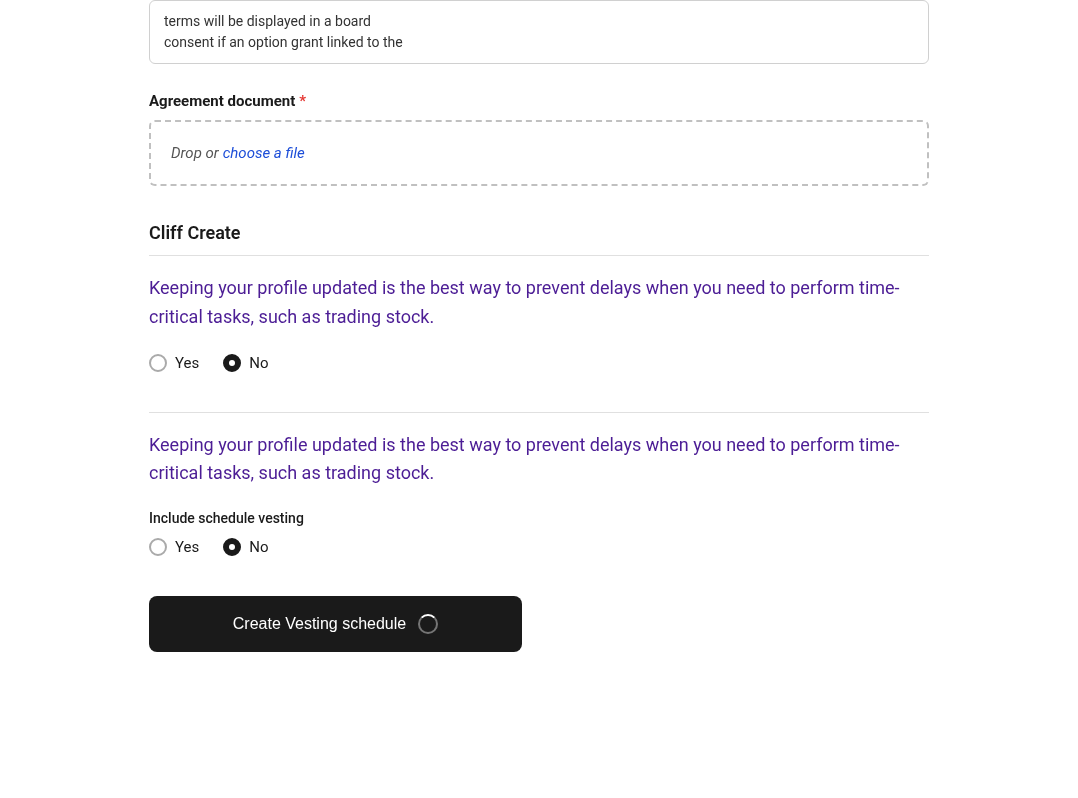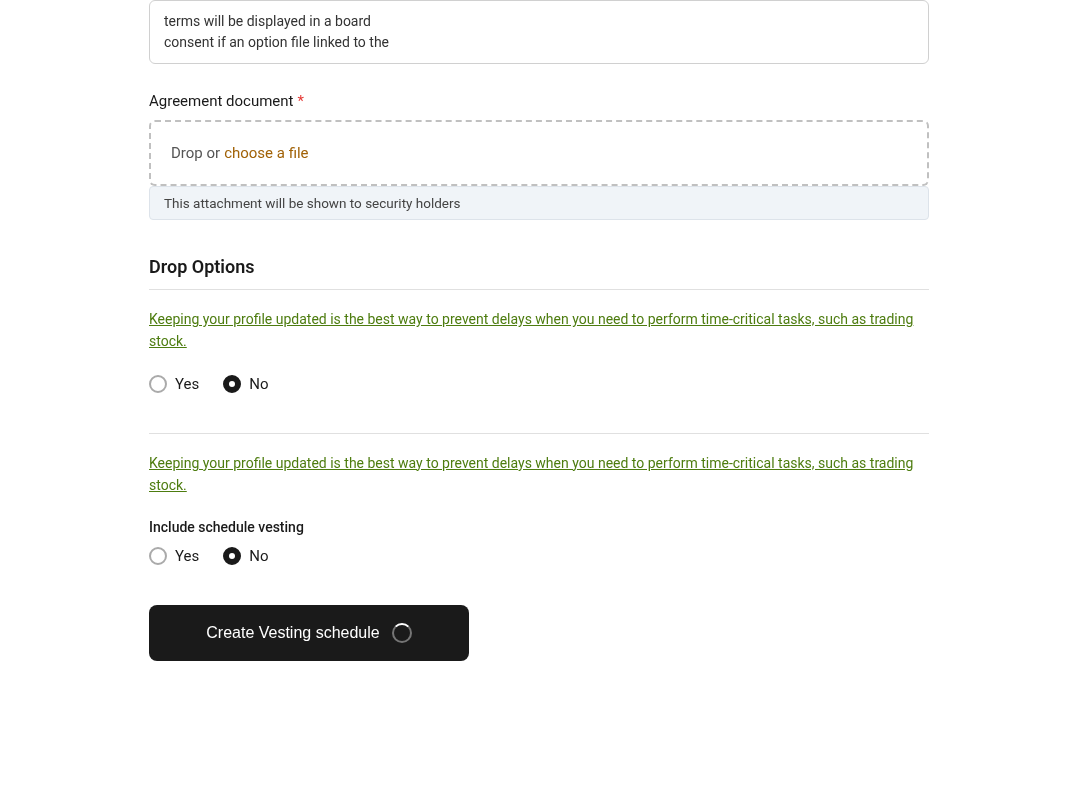--- a/index.html
+++ b/index.html
@@ -44,21 +44,21 @@
       background: #fff;
     }
 
     
     .section {
       margin-bottom: 36px;
     }
 
     .field-label {
       font-size: 15px;
-      font-weight: 400;
+      font-weight: 700;
       color: #1a1a1a;
       margin-bottom: 10px;
       display: flex;
       align-items: center;
       gap: 4px;
     }
 
     .required-star {
       color: #e53935;
       font-size: 15px;
@@ -68,24 +68,25 @@
       border: 2px dashed #c0c0c0;
       border-radius: 6px;
       padding: 22px 20px;
       background: #fff;
       cursor: pointer;
       display: flex;
       align-items: center;
       color: #555;
       font-size: 15px;
       margin-bottom: 0;
+      font-style: italic;
     }
 
     .file-drop-zone .choose-link {
-      color: #a16207;
+      color: #1d4ed8;
       text-decoration: none;
       cursor: pointer;
       margin-left: 4px;
     }
 
     .attachment-note {
       background: #f0f4f8;
       border: 1px solid #dde3ea;
       border-radius: 4px;
       padding: 8px 14px;
@@ -107,25 +108,24 @@
     }
 
     .options-title {
       font-size: 18px;
       font-weight: 600;
       color: #1a1a1a;
       margin-bottom: 12px;
     }
 
     .options-description {
-      font-size: 14px;
-      color: #4d7c0f;
+      font-size: 18px;
+      color: #4c1d95;
       line-height: 1.6;
       margin-bottom: 22px;
-      text-decoration: underline;
     }
 
     .radio-group-label {
       font-size: 14px;
       font-weight: 500;
       color: #1a1a1a;
       margin-bottom: 12px;
     }
 
     .radio-group {
@@ -180,62 +180,59 @@
       justify-content: center;
       gap: 12px;
       background: #1a1a1a;
       color: #ffffff;
       border: none;
       border-radius: 8px;
       padding: 18px 40px;
       font-size: 16px;
       font-weight: 500;
       cursor: pointer;
-      width: 320px;
+      width: 373px;
       margin: 20px 0 0 0;
     }
 
     .spinner-icon {
       width: 20px;
       height: 20px;
       border-radius: 50%;
       border: 2px solid rgba(255,255,255,0.4);
       border-top-color: #fff;
       flex-shrink: 0;
     }
   </style>
 </head>
 <body>
 
 <div class="page-container">
   <div class="content-area">
 
     <div class="top-partial-text">
       <span>terms will be displayed in a board</span><br>
-      <span>consent if an option file linked to the</span>
+      <span>consent if an option grant linked to the</span>
     </div>
 
     <div class="section">
       <div class="field-label">
         <span>Agreement document</span>
         <span class="required-star">*</span>
       </div>
 
       <div class="file-drop-zone">
         <span>Drop or </span>
         <a class="choose-link">choose a file</a>
       </div>
 
-      <div class="attachment-note">
-        <span>This attachment will be shown to security holders</span>
-      </div>
     </div>
 
     <div class="options-section">
-      <h2 class="options-title">Drop Options</h2>
+      <h2 class="options-title">Cliff Create</h2>
       <hr class="divider">
       <p class="options-description">Keeping your profile updated is the best way to prevent delays when you need to perform time-critical tasks, such as trading stock.</p>
 
 
       <div class="radio-group">
         <label class="radio-option">
           <input type="radio" class="radio-input" name="cliff" value="yes" style="">
           <span>Yes</span>
         </label>
         <label class="radio-option">

